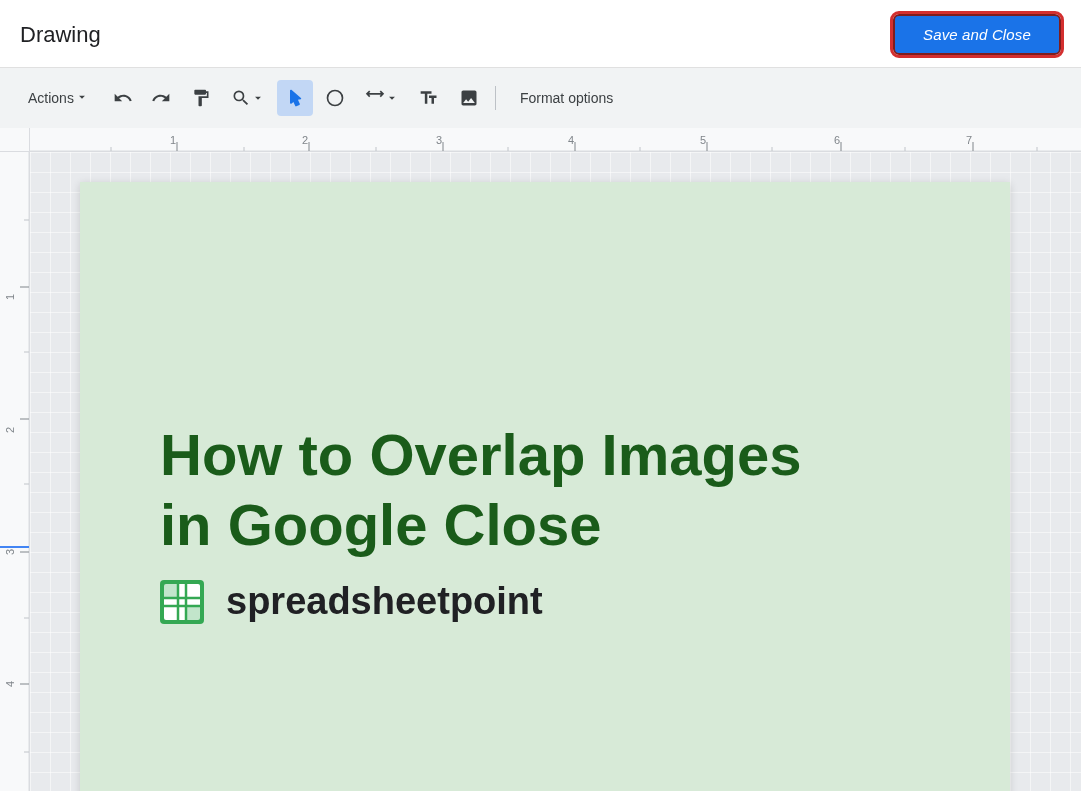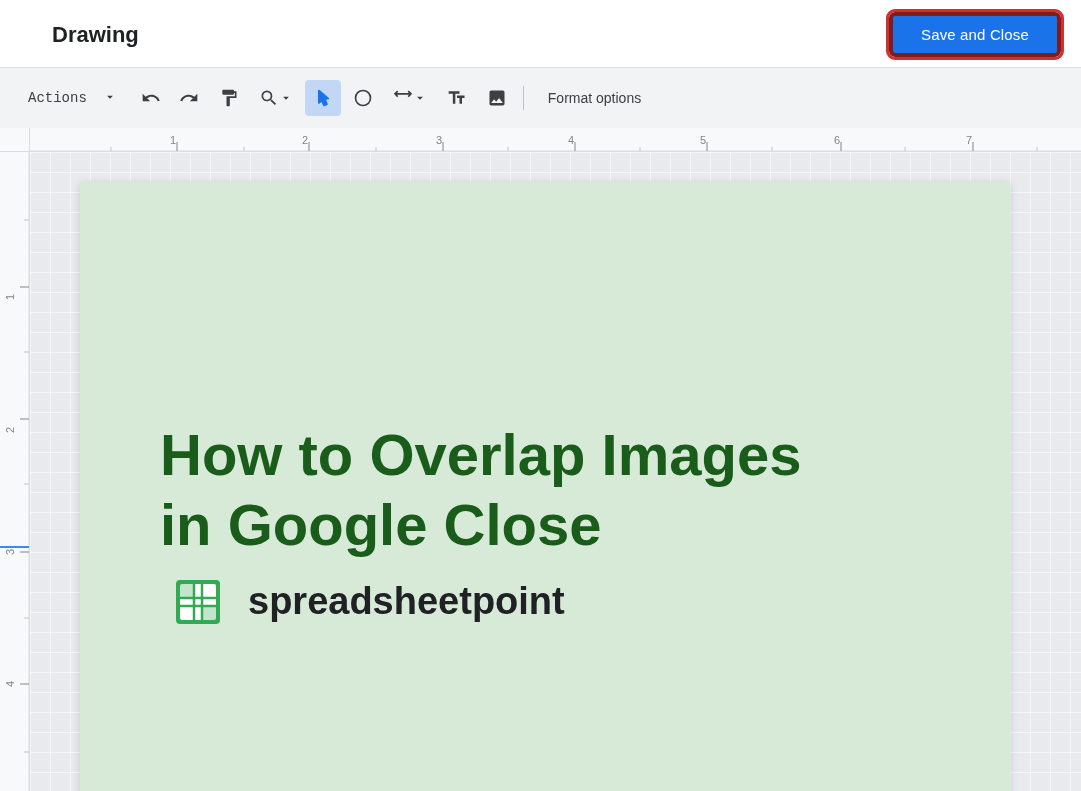--- a/index.html
+++ b/index.html
@@ -18,35 +18,35 @@
       justify-content: space-between;
       padding: 10px 20px 8px 20px;
       background: #fff;
       border-bottom: 1px solid #e0e0e0;
       height: 68px;
     }
 
     .header-title {
       font-size: 22px;
       color: #202124;
-      font-weight: 700;
-      margin-left: 32px;
+      font-weight: 400;
     }
 
     .save-close-btn {
       background: #1a73e8;
       color: #fff;
-      border: 4px solid #7f1d1d;
+      border: 2px solid #7f1d1d;
       outline: 3px solid #d32f2f;
       border-radius: 6px;
       padding: 10px 28px;
       font-size: 15px;
       font-weight: 500;
       cursor: pointer;
       letter-spacing: 0.01em;
+      font-style: italic;
     }
 
     
     .toolbar {
       display: flex;
       align-items: center;
       padding: 8px 16px;
       background: #f1f3f4;
       height: 60px;
       gap: 4px;
@@ -73,30 +73,29 @@
       min-width: 36px;
     }
 
     .toolbar-btn.active {
       background: #c2d7f5;
     }
 
     .actions-btn {
       display: flex;
       align-items: flex-start;
-      gap: 16px;
+      gap: 1px;
       border: none;
       background: transparent;
       border-radius: 20px;
       cursor: pointer;
       padding: 6px 12px;
       font-size: 14px;
       color: #3c4043;
       font-weight: 500;
-      font-family: Liberation Mono, monospace;
     }
 
     .toolbar-separator {
       width: 1px;
       height: 24px;
       background: #bdc1c6;
       margin: 0 4px;
     }
 
     .format-options-btn {
@@ -199,22 +198,21 @@
       font-weight: 700;
       color: #1a5c1a;
       line-height: 1.2;
       margin-bottom: 20px;
       font-family: Arial, sans-serif;
     }
 
     .drawing-brand {
       display: flex;
       align-items: center;
-      gap: 28px;
-      margin-left: 16px;
+      gap: 22px;
     }
 
     .brand-icon {
       width: 44px;
       height: 44px;
       flex-shrink: 0;
     }
 
     .drawing-brand-name {
       font-size: 38px;

